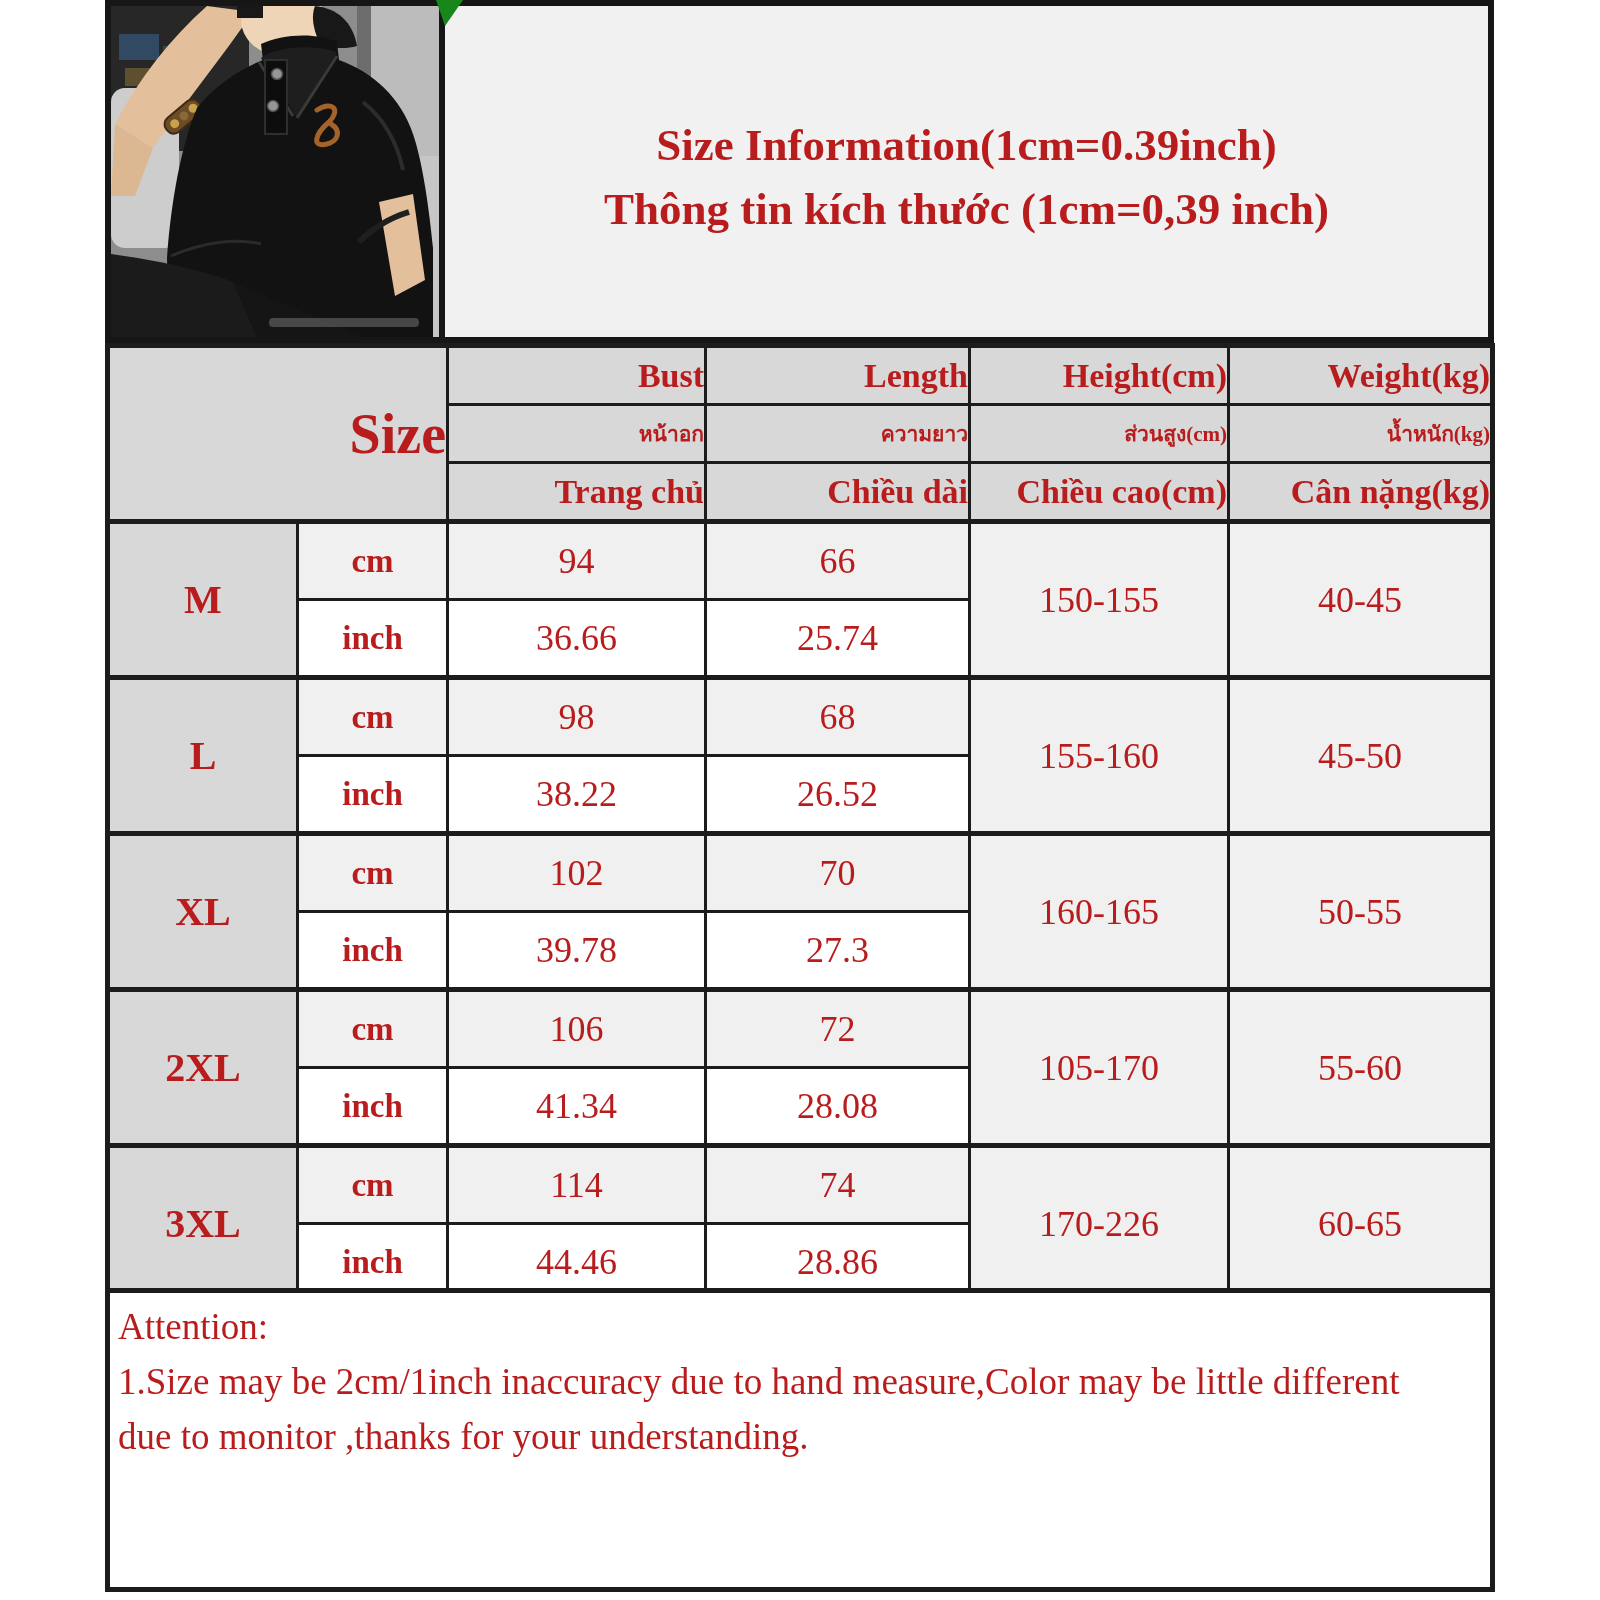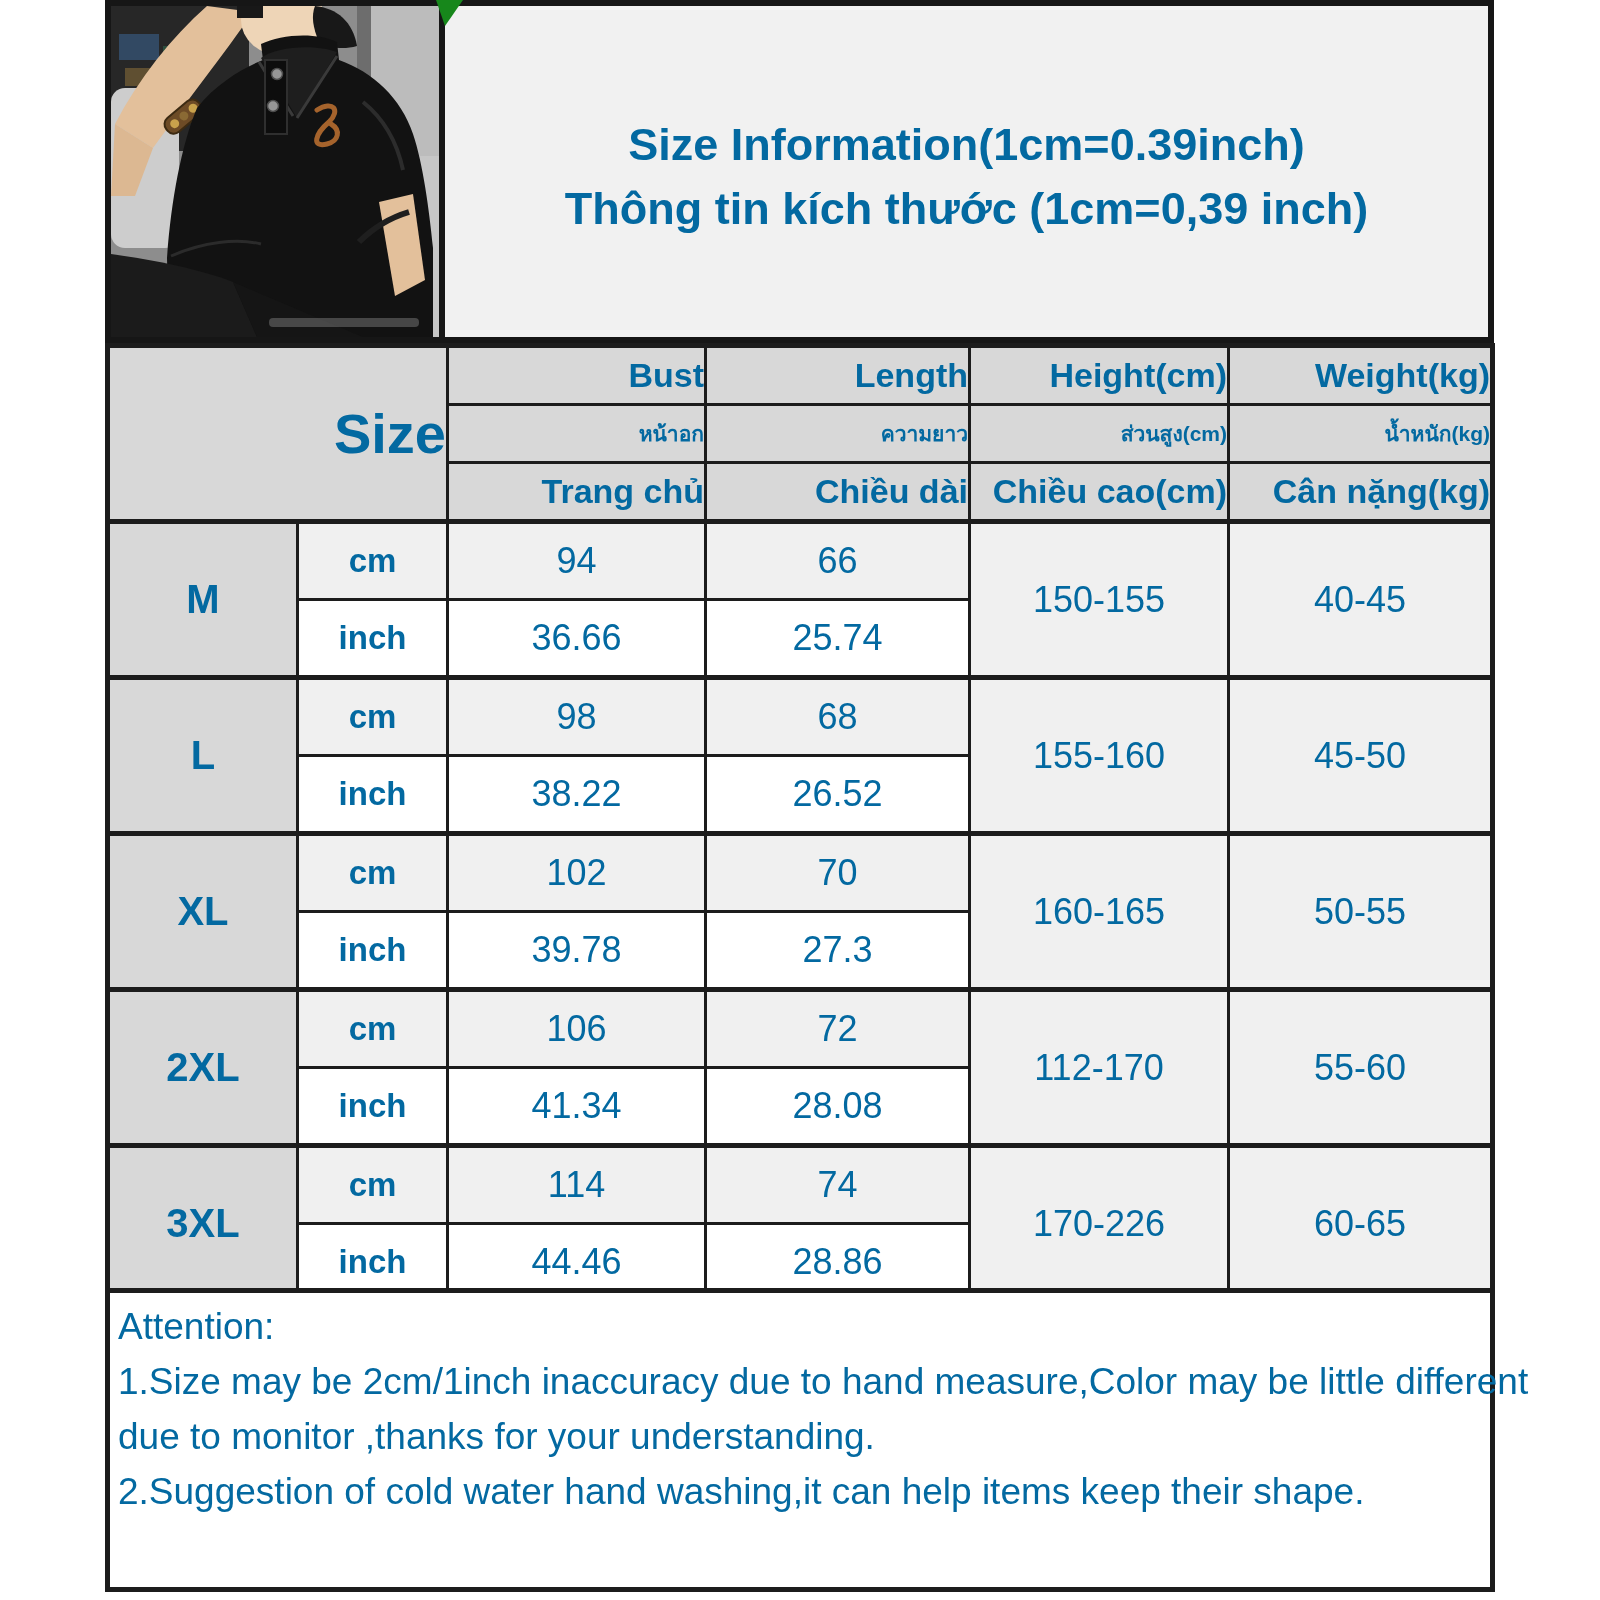--- a/index.html
+++ b/index.html
@@ -1,18 +1,18 @@
 <!DOCTYPE html>
 <html><head>
 <meta charset="utf-8">
 <style>
   html,body{margin:0;padding:0;background:#ffffff;}
   .page{
     position:relative;width:1600px;height:1600px;background:#ffffff;overflow:hidden;
-    font-family:Liberation Sans, sans-serif;color:#0369a1;
+    font-family:Liberation Serif, serif;color:#b91c1c;
   }
   
   .photo-box{
     position:absolute;left:105px;top:0;width:340px;height:343px;
     border:6px solid #161616;box-sizing:border-box;background:#8d8d8d;overflow:hidden;
   }
   .photo-box svg{display:block;width:328px;height:331px;}
   .title-box{
     position:absolute;left:439px;top:0;width:1055px;height:343px;
     border:6px solid #161616;box-sizing:border-box;background:#f1f1f1;
@@ -203,21 +203,21 @@
         <td class="unit bg-wh">inch</td>
         <td class="val bg-wh">39.78</td>
         <td class="val bg-wh">27.3</td>
       </tr>
 
       <tr class="drow block-top">
         <td class="szl" rowspan="2">2XL</td>
         <td class="unit bg-lt">cm</td>
         <td class="val bg-lt">106</td>
         <td class="val bg-lt">72</td>
-        <td class="merged" rowspan="2">112-170</td>
+        <td class="merged" rowspan="2">105-170</td>
         <td class="merged" rowspan="2">55-60</td>
       </tr>
       <tr class="drow">
         <td class="unit bg-wh">inch</td>
         <td class="val bg-wh">41.34</td>
         <td class="val bg-wh">28.08</td>
       </tr>
 
       <tr class="drow block-top">
         <td class="szl" rowspan="2">3XL</td>
@@ -232,16 +232,15 @@
         <td class="val bg-wh">44.46</td>
         <td class="val bg-wh">28.86</td>
       </tr>
     </tbody>
   </table>
 
   <div class="attention-box">
     <div>Attention:</div>
     <div>1.Size may be 2cm/1inch inaccuracy due to hand measure,Color may be little different</div>
     <div>due to monitor ,thanks for your understanding.</div>
-    <div>2.Suggestion of cold water hand washing,it can help items keep their shape.</div>
   </div>
 
 </div>
 
 </body></html>

